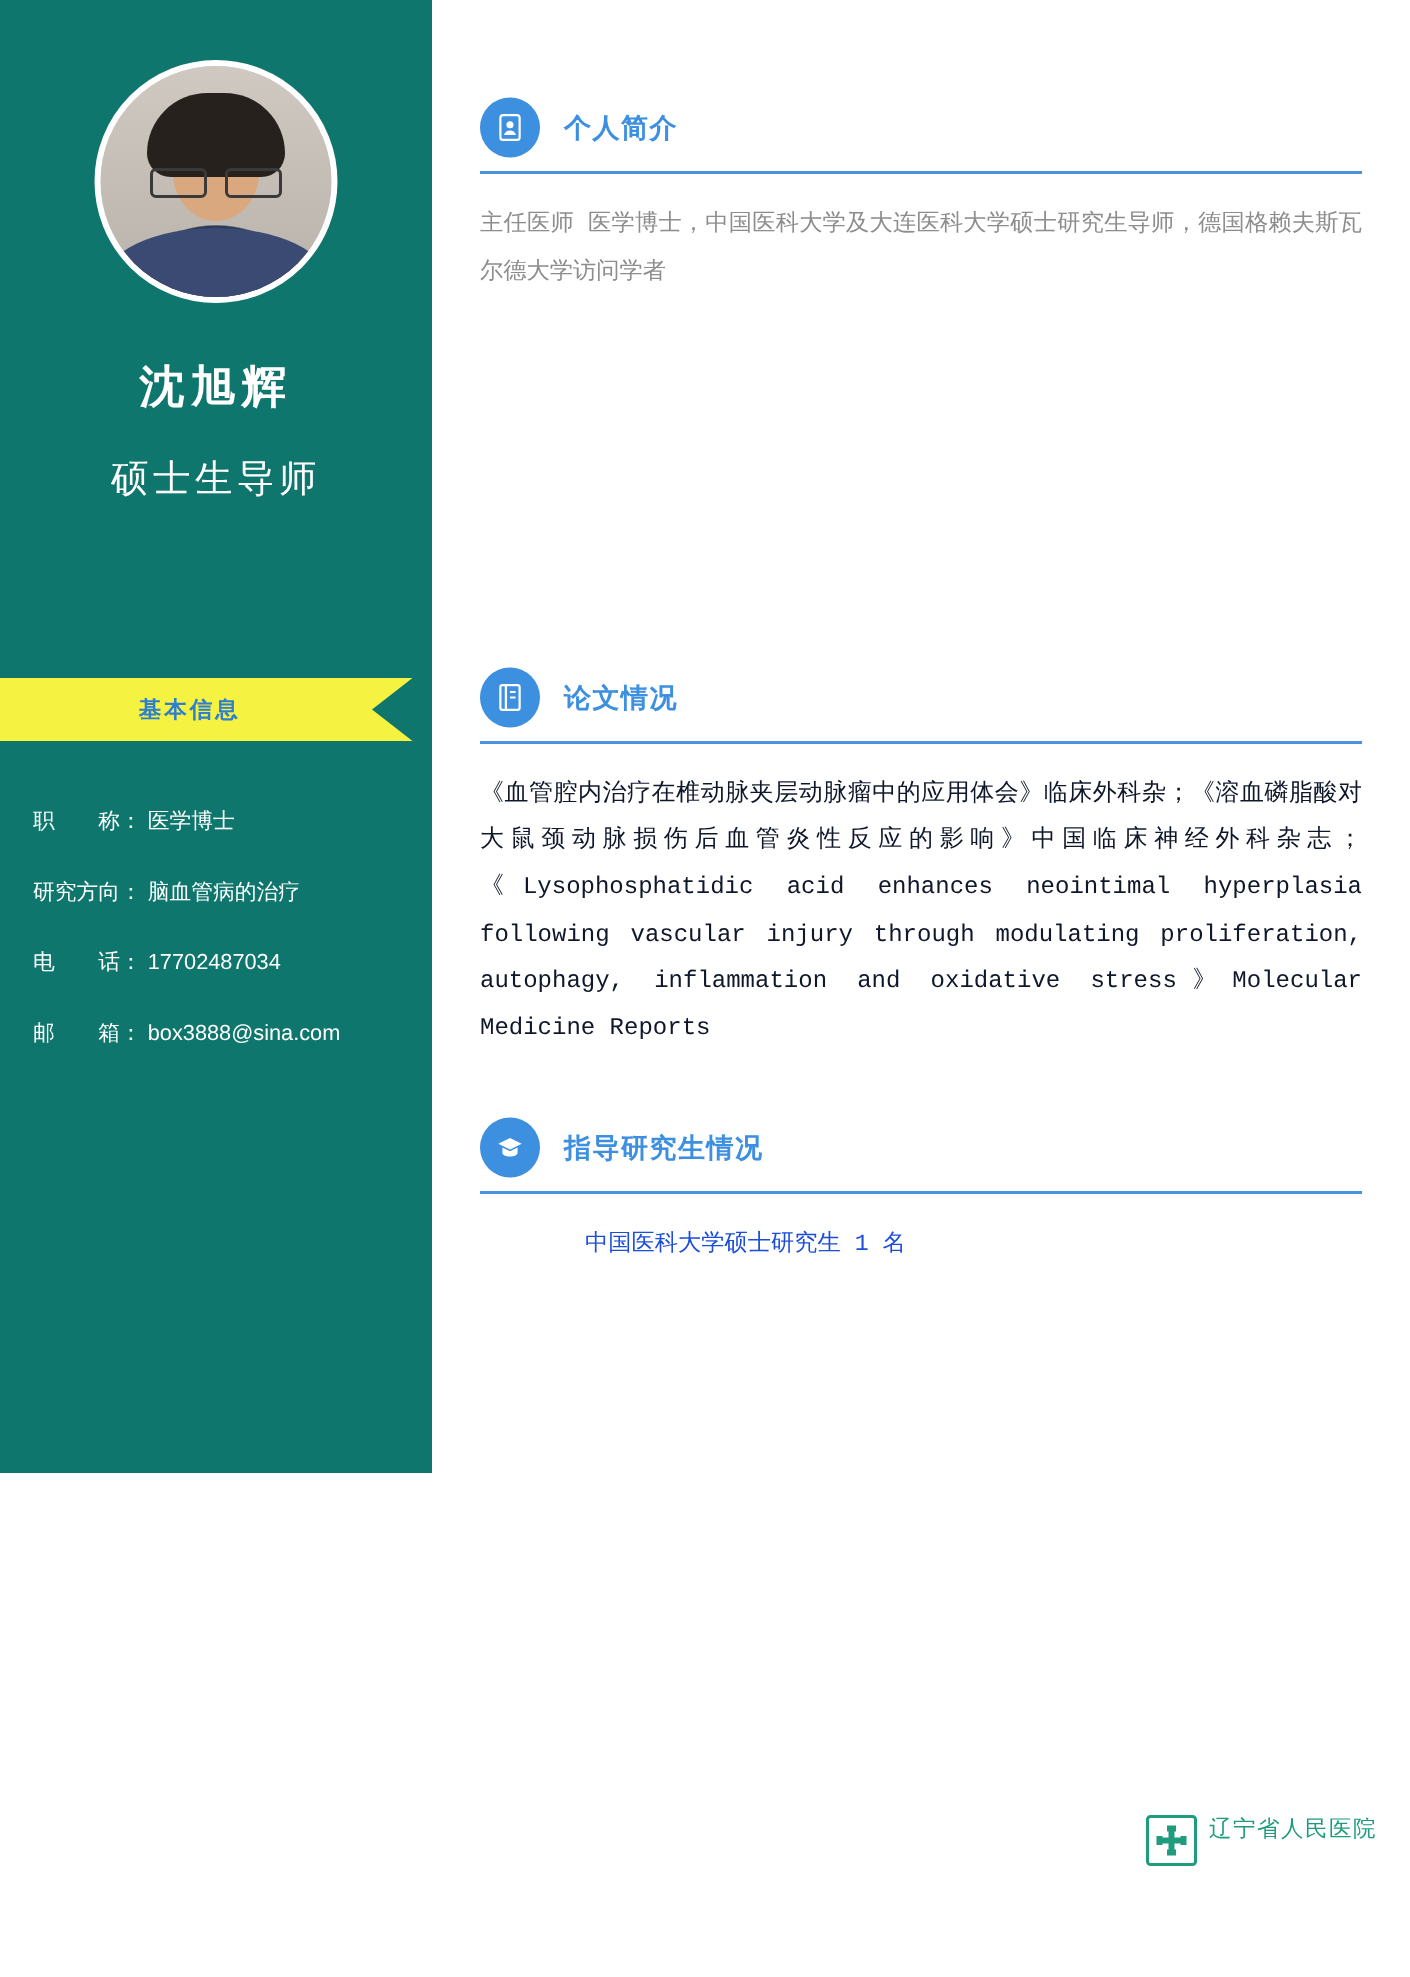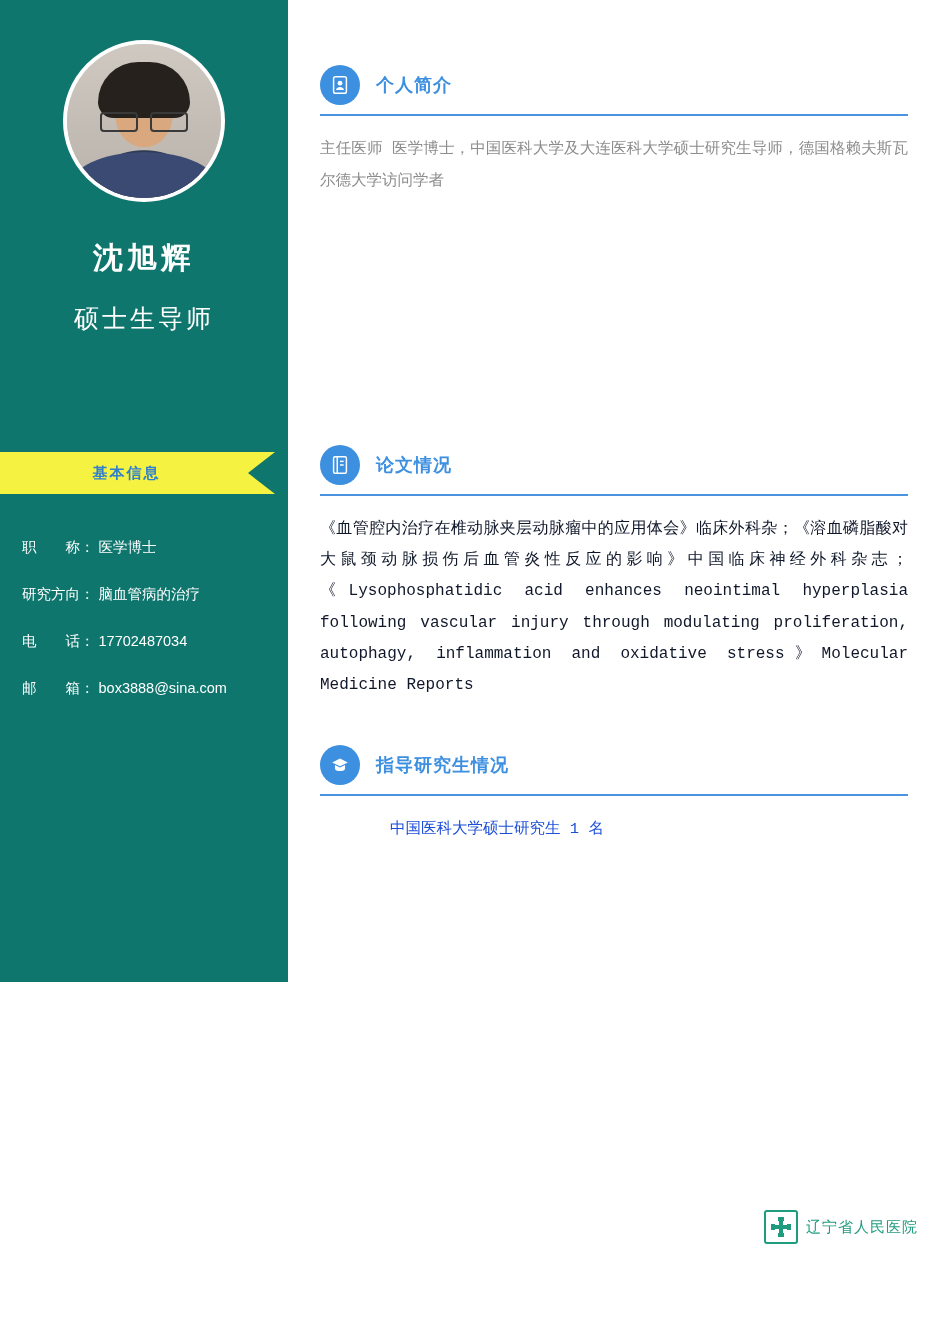--- a/index.html
+++ b/index.html
@@ -217,21 +217,21 @@
   #sec-research { top: 266px; }
   #sec-papers   { top: 442px; }
   #sec-students { top: 742px; }
 
   
   .footer-logo {
     position: absolute;
     right: 22px;
     bottom: 14px;
     display: flex;
-    align-items: center;
+    align-items: flex-start;
   }
   .logo-mark {
     width: 34px;
     height: 34px;
     position: relative;
   }
   .logo-text {
     margin-left: 8px;
     color: #1f9b7e;
     font-size: 15px;

